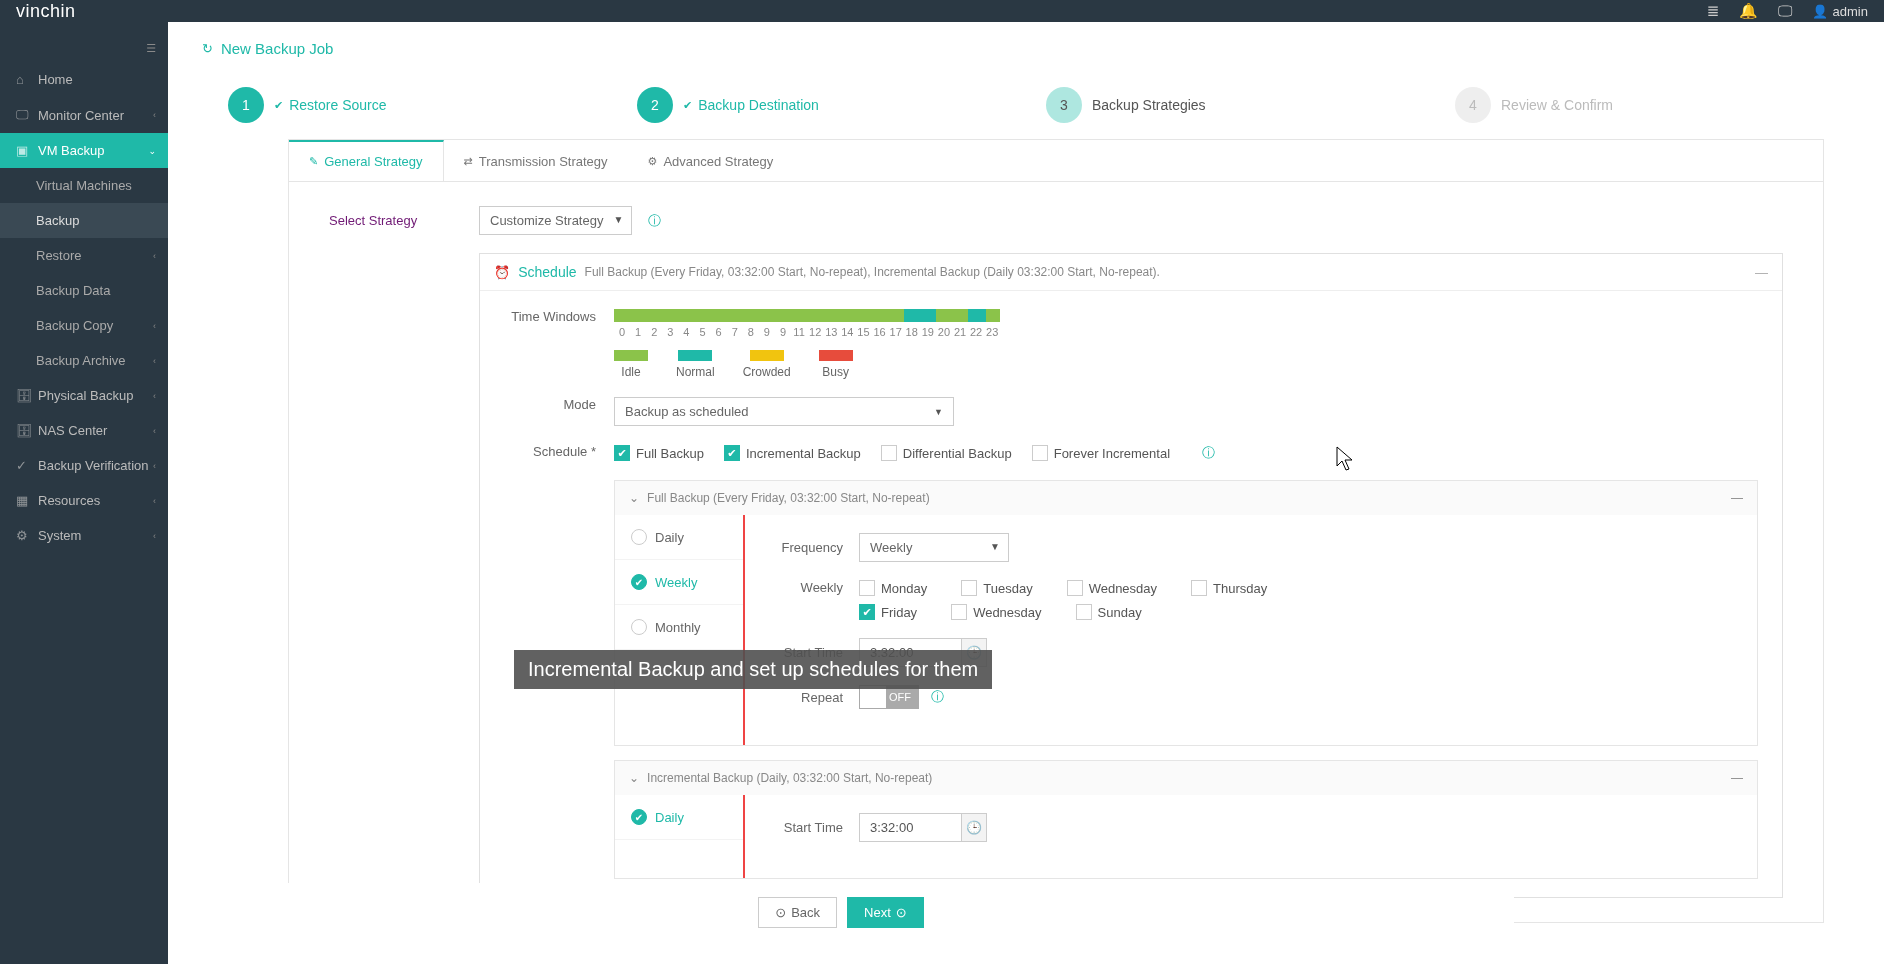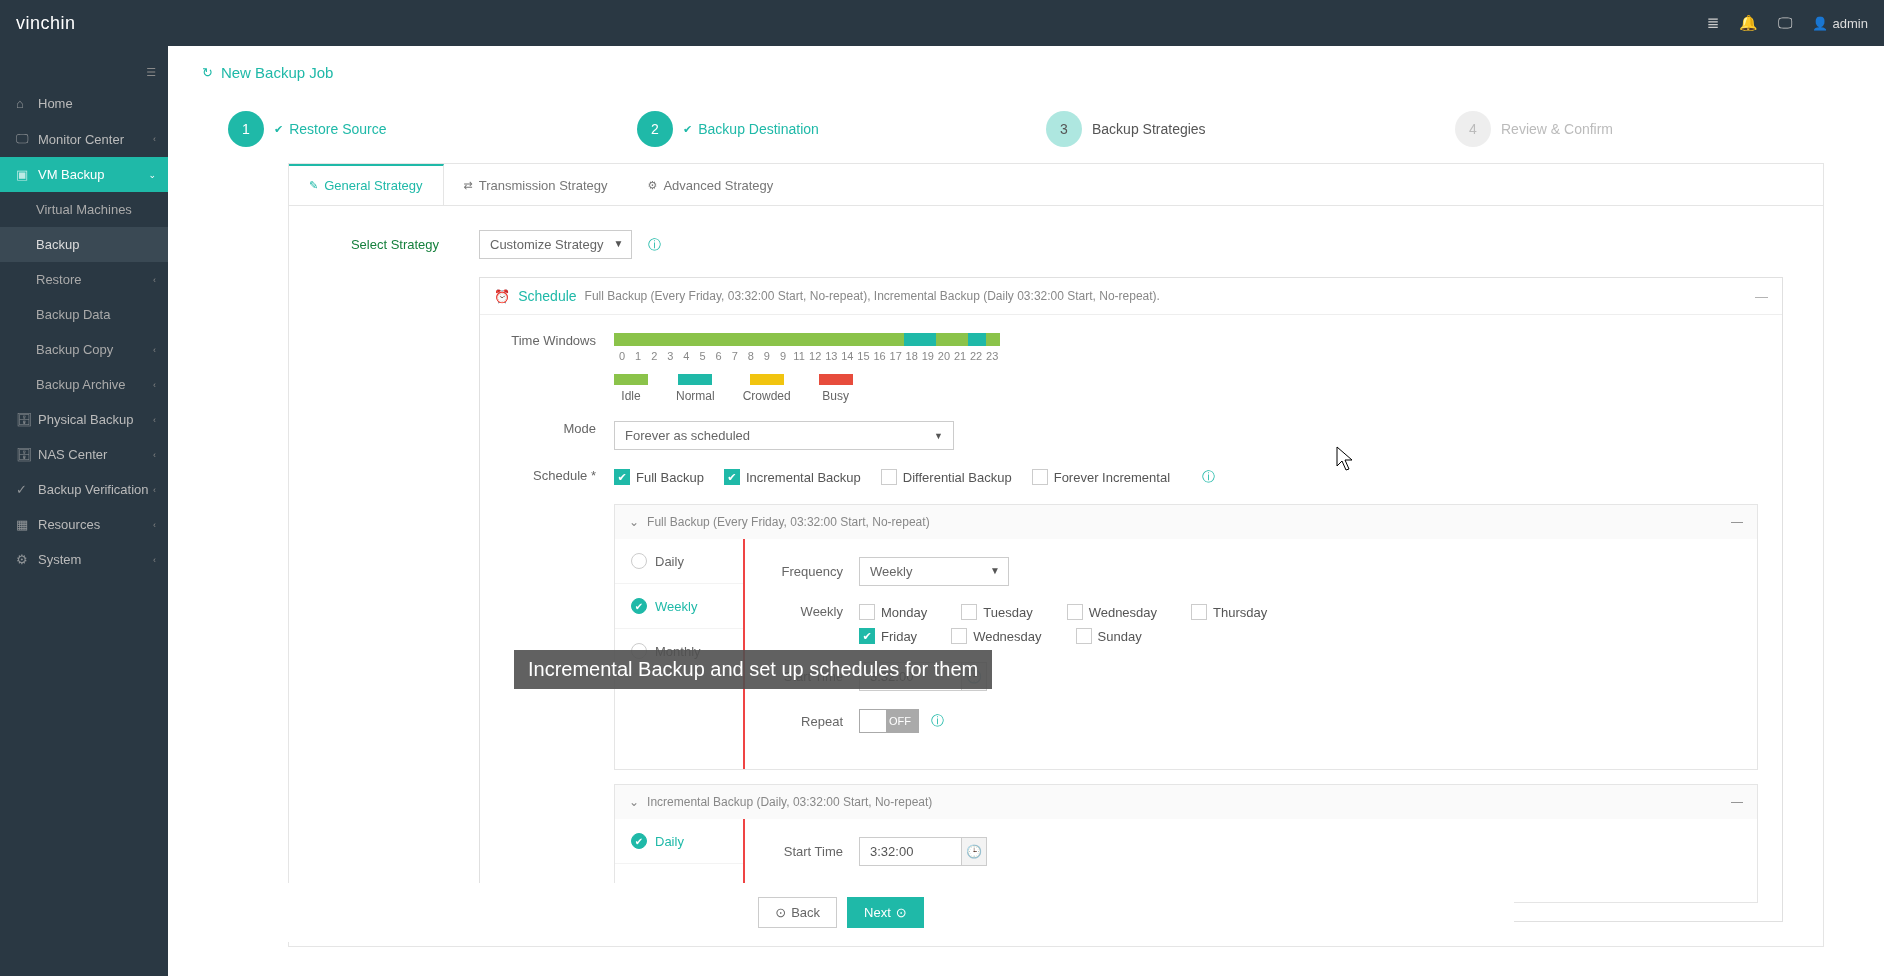--- a/index.html
+++ b/index.html
@@ -1,19 +1,19 @@
 <!DOCTYPE html>
 <html><head>
 <meta charset="utf-8">
 <style>
 * { box-sizing: border-box; margin: 0; padding: 0; }
 body { font-family: -apple-system, BlinkMacSystemFont, "Segoe UI", Arial, sans-serif; font-size: 13px; color: #555; background: #fff; overflow: hidden; width: 1884px; height: 976px; position: relative; }
 
 
-.topbar { background: #2A3843; height: 46px; display: flex; align-items: center; padding: 0 16px; color: #fff; }
+.topbar { background: #2A3843; height: 22px; display: flex; align-items: center; padding: 0 16px; color: #fff; }
 .logo { font-size: 18px; font-weight: 400; letter-spacing: 0.5px; display:flex; align-items:center;}
 .logo .thin{font-weight:300;}
 .topbar-right { margin-left: auto; display: flex; align-items: center; gap: 20px; }
 .topbar-right .ticon { color: #ccc; font-size: 15px; cursor: pointer; }
 .user { color: #ddd; font-size: 13px; display: flex; align-items: center; gap: 4px; }
 
 
 .container { display: flex; height: calc(100% - 34px); }
 .sidebar { width: 168px; background: #2A3843; color: #bbb; flex-shrink: 0; position:relative;}
 .sidebar-toggle{position:absolute; top:20px; right:12px; color:#8a8a8a; font-size:11px;}
@@ -45,21 +45,21 @@
 .step .check{color:#1fb9a8; font-size:11px; margin-right:-4px;}
 
 .content-card { margin: 16px 60px 0 100px; border: 1px solid #e5e5e5; }
 .tabs { display: flex; border-bottom: 1px solid #e5e5e5; }
 .tab { padding: 12px 20px; cursor: pointer; color:#777; display:flex; align-items:center; gap:6px; border-top:2px solid transparent;}
 .tab.active { border-top: 2px solid #1fb9a8; color: #1fb9a8; border-right:1px solid #e5e5e5;}
 .tab .ticon2{font-size:11px;}
 
 .panel { padding: 24px 40px; }
 .row { display: flex; align-items: center; margin-bottom: 18px; }
-.row-label { width: 150px; text-align: center; padding-right: 18px; font-size: 13px; color:#15803d;}
+.row-label { width: 150px; text-align: left; padding-right: 18px; font-size: 13px; color:#701a75;}
 .row-content { flex: 1; }
 
 .select-box{border:1px solid #ccc; padding:6px 28px 6px 10px; position:relative; display:inline-block; min-width:150px; cursor:pointer; font-size:13px; color:#666;}
 .select-box::after{content:"▼"; position:absolute; right:8px; top:7px; font-size:10px; color:#555;}
 .info-icon{color:#1fb9a8; margin-left:12px; font-size:13px;}
 
 
 .sched-box{border:1px solid #e0e0e0; margin-left:150px;}
 .sched-head{padding:10px 14px; display:flex; align-items:center; gap:8px; color:#1fb9a8; border-bottom:1px solid #eee;}
 .sched-head .ht{font-size:14px;}
@@ -321,21 +321,21 @@
                       <div class="legend-color" style="background:#e74c3c"></div>
                       <span class="legend-label">Busy</span>
                     </div>
                 </div>
               </div>
             </div>
 
             <div class="sub-row">
               <div class="sub-label">Mode</div>
               <div>
-                  <div class="wide-select">Forever as scheduled</div>
+                  <div class="wide-select">Backup as scheduled</div>
                 </div>
             </div>
 
             <div class="sub-row">
               <div class="sub-label">Schedule *</div>
               <div class="cb-list">
                 <label class="cb">
                     <span class="cb-box checked">✔</span>
                     <span>Full Backup</span>
                   </label>

